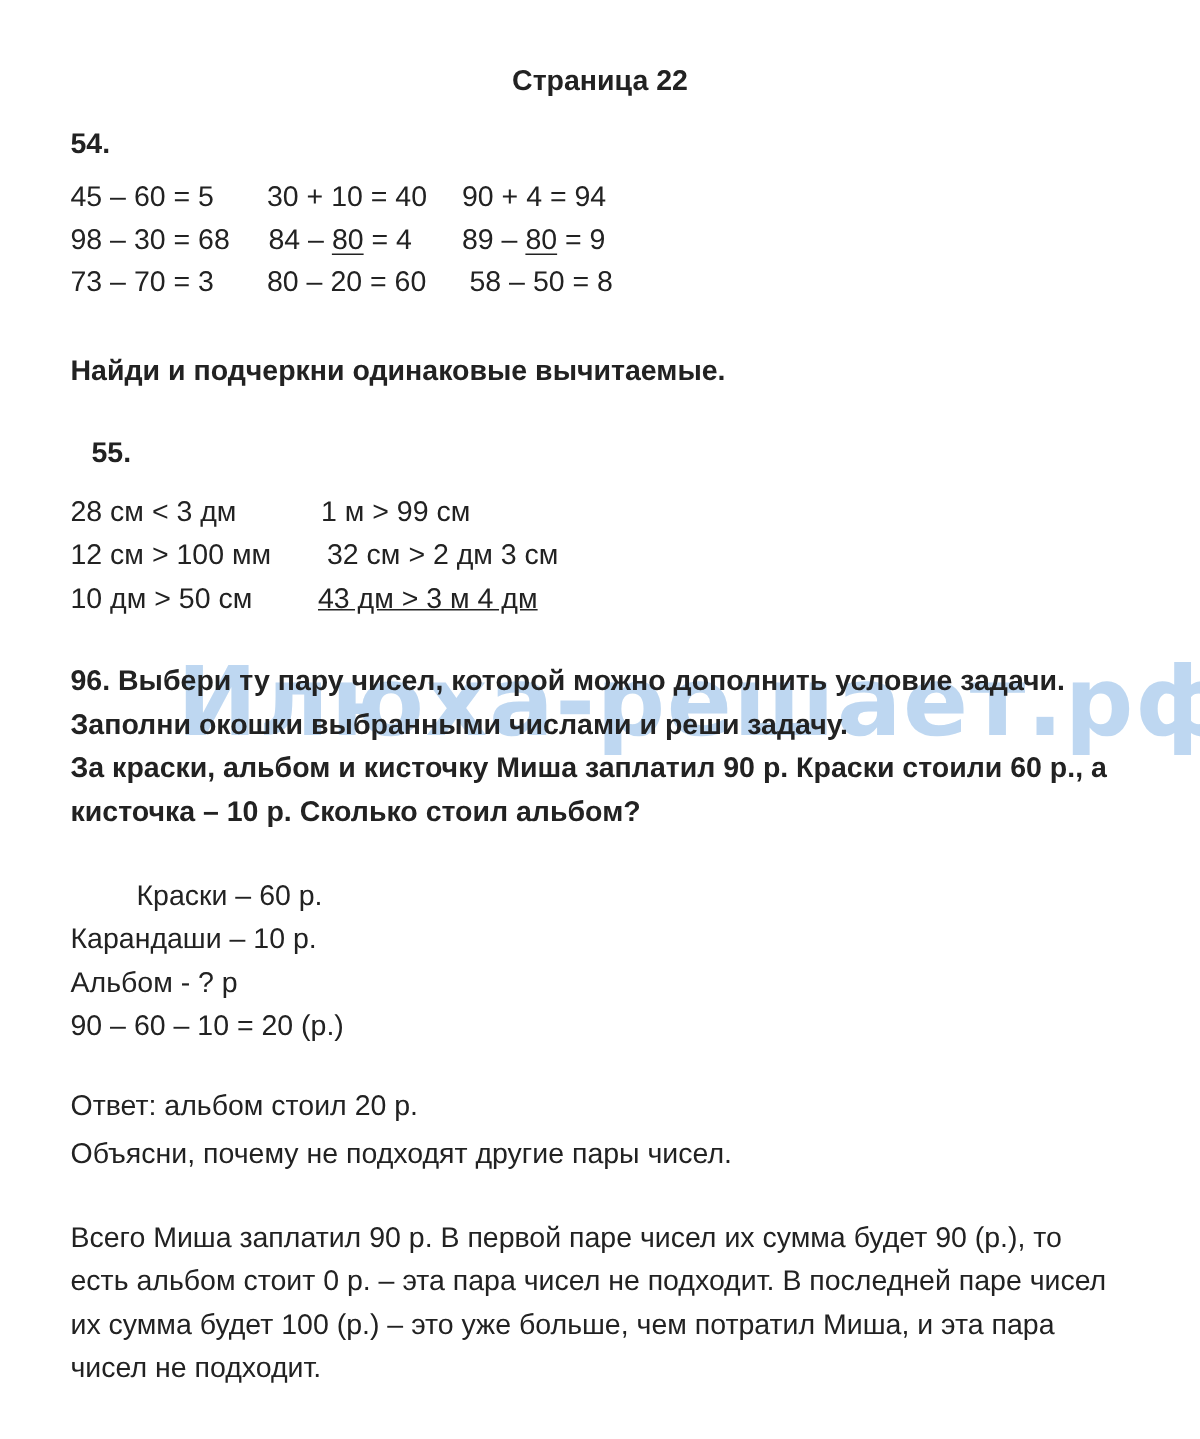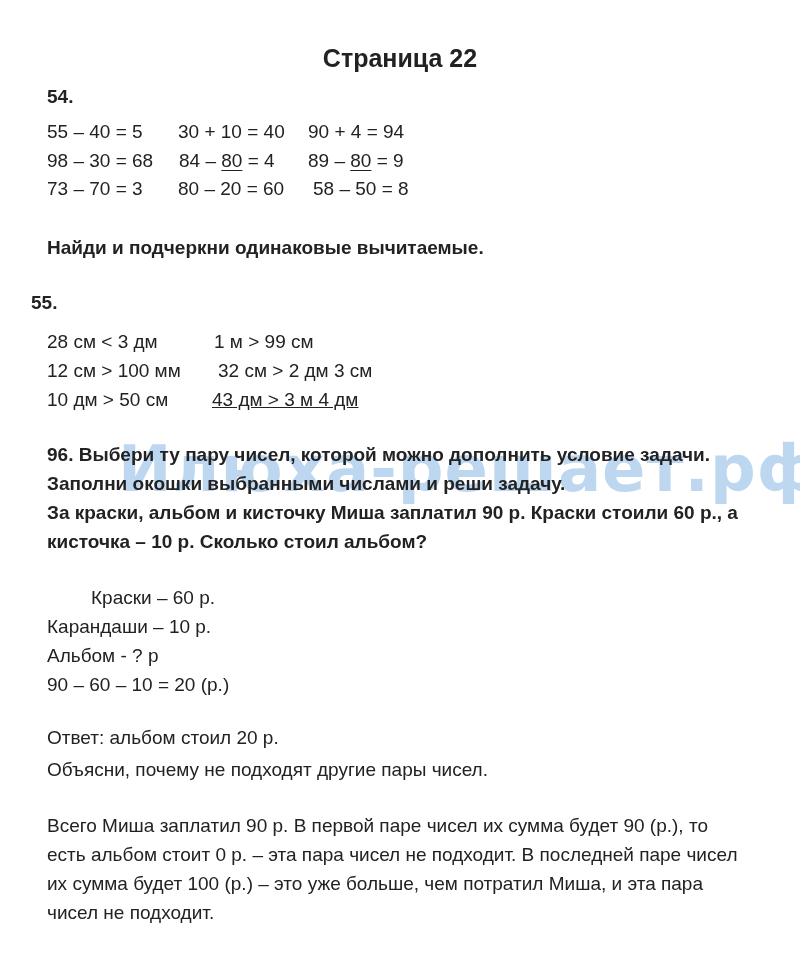--- a/index.html
+++ b/index.html
@@ -3,21 +3,21 @@
 <meta charset="utf-8">
 <style>
   html, body { margin: 0; padding: 0; background: #ffffff; }
   body {
     width: 800px; height: 959px; position: relative; overflow: hidden;
     font-family: "Liberation Sans", sans-serif;
     color: #222222;
   }
   .page { position: absolute; left: 0; top: 0; width: 800px; height: 959px; }
   .abs { position: absolute; white-space: nowrap; }
-  .title { font-weight: bold; font-size: 25px; left: 0; width: 800px; text-align: center; top: 44px; }
+  .title { font-weight: bold; font-size: 19px; left: 0; width: 800px; text-align: center; top: 44px; }
   .h { font-size: 19px; font-weight: bold; }
   .t { font-size: 19px; }
   .ex { font-size: 19px; }
   u { text-decoration: underline; text-underline-offset: 3px; }
   .watermark {
     position: absolute; left: 118px; top: 432px;
     font-size: 64px; font-weight: bold; color: #9cc3ea; opacity: 0.65;
     letter-spacing: 1px; white-space: nowrap; z-index: 0;
     font-family: "DejaVu Sans", sans-serif;
   }
@@ -27,36 +27,36 @@
 <body>
 
 <div class="page">
 
   <div class="abs title fg">Страница 22</div>
 
   <div class="abs h fg" style="left:47px; top:86px;">54.</div>
 
   <div>
 
-    <div class="abs ex fg" style="left:47px; top:121px;"><span>55 – 40 = 5</span></div>
+    <div class="abs ex fg" style="left:47px; top:121px;"><span>45 – 60 = 5</span></div>
     <div class="abs ex fg" style="left:178px; top:121px;"><span>30 + 10 = 40</span></div>
     <div class="abs ex fg" style="left:308px; top:121px;"><span>90 + 4 = 94</span></div>
 
     <div class="abs ex fg" style="left:47px; top:150px;"><span>98 – 30 = 68</span></div>
     <div class="abs ex fg" style="left:179px; top:150px;"><span>84 – </span><u>80</u><span> = 4</span></div>
     <div class="abs ex fg" style="left:308px; top:150px;"><span>89 – </span><u>80</u><span> = 9</span></div>
 
     <div class="abs ex fg" style="left:47px; top:178px;"><span>73 – 70 = 3</span></div>
     <div class="abs ex fg" style="left:178px; top:178px;"><span>80 – 20 = 60</span></div>
     <div class="abs ex fg" style="left:313px; top:178px;"><span>58 – 50 = 8</span></div>
   </div>
 
   <div class="abs h fg" style="left:47px; top:237px;">Найди и подчеркни одинаковые вычитаемые.</div>
 
-  <div class="abs h fg" style="left:31px; top:292px;">55.</div>
+  <div class="abs h fg" style="left:61px; top:292px;">55.</div>
 
   <div>
     <div class="abs t fg" style="left:47px; top:331px;">28 см &lt; 3 дм</div>
     <div class="abs t fg" style="left:214px; top:331px;">1 м &gt; 99 см</div>
     <div class="abs t fg" style="left:47px; top:360px;">12 см &gt; 100 мм</div>
     <div class="abs t fg" style="left:218px; top:360px;">32 см &gt; 2 дм 3 см</div>
     <div class="abs t fg" style="left:47px; top:389px;">10 дм &gt; 50 см</div>
     <div class="abs t fg" style="left:212px; top:389px;text-decoration:underline;">43 дм &gt; 3 м 4 дм</div>
   </div>
 

